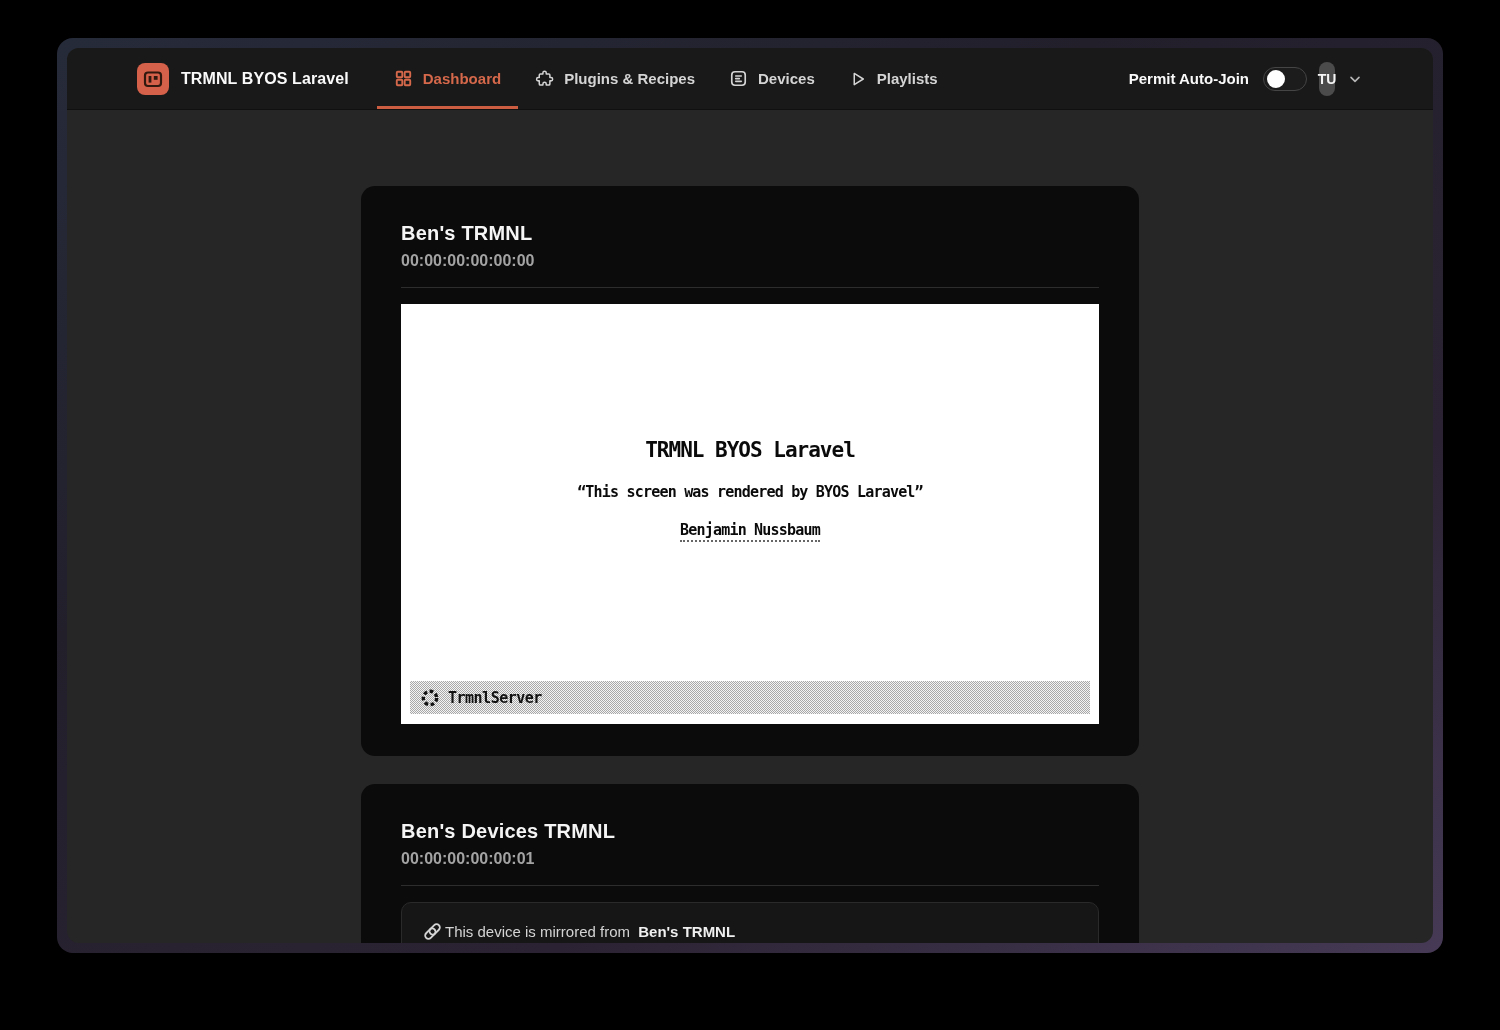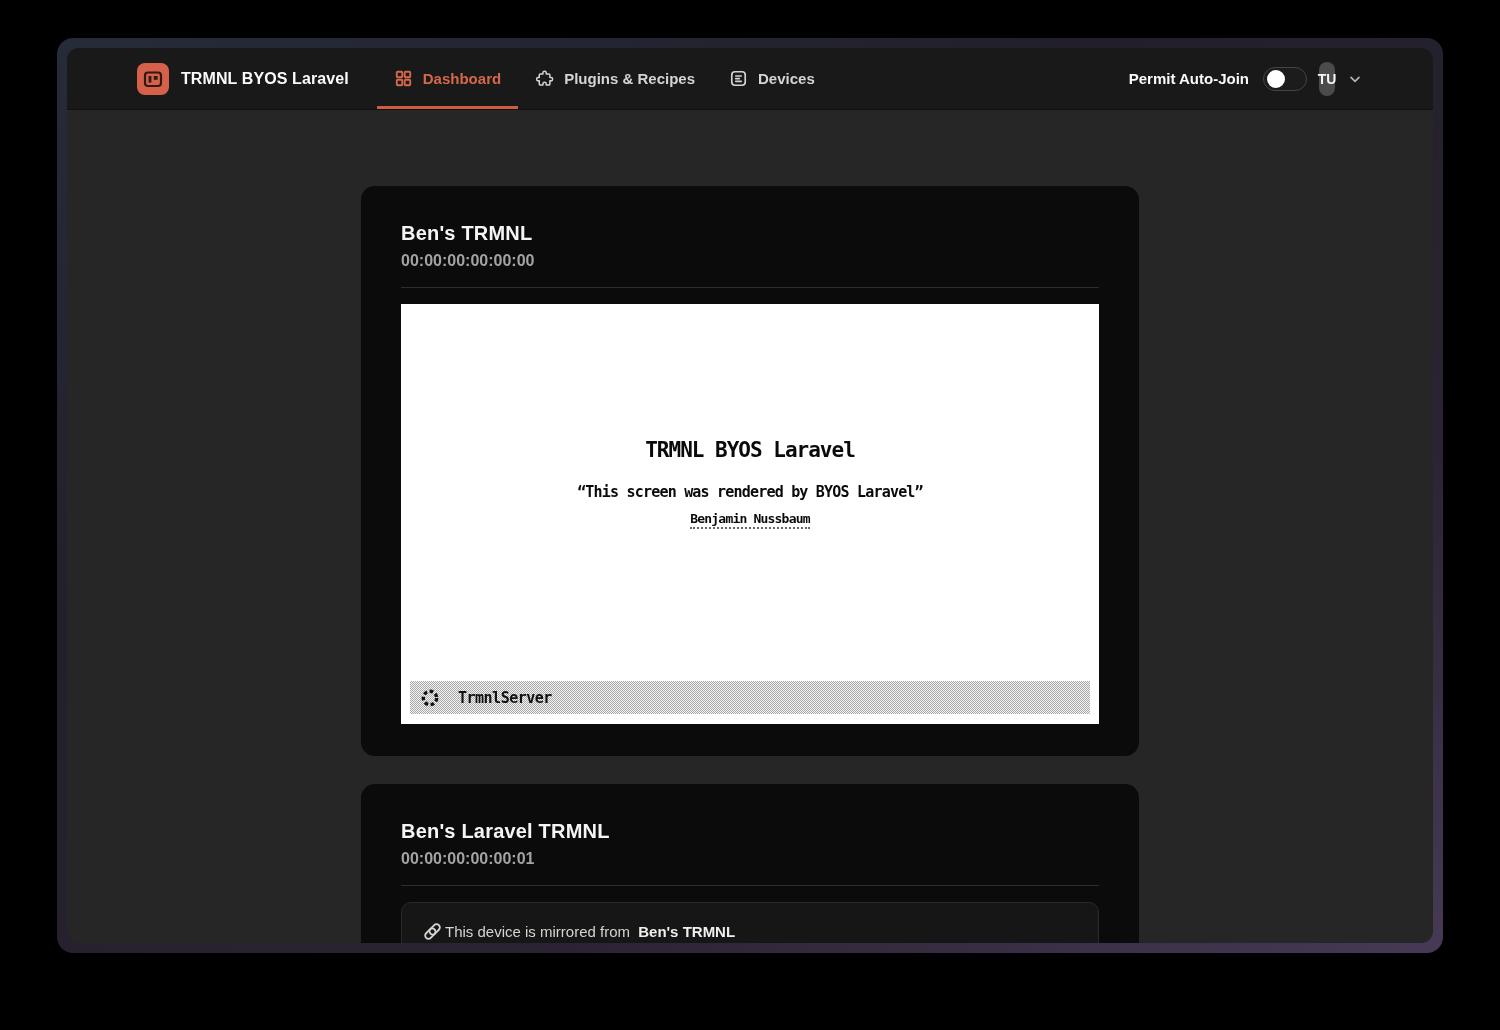--- a/index.html
+++ b/index.html
@@ -65,28 +65,28 @@
 
   
   .screen{
     margin-top:16px; width:698px; height:420px; background:#fff;
     position:relative; text-align:center;
     font-family:"DejaVu Sans Mono", monospace; color:#0a0a0a;
   }
   .screen-title{ padding-top:134px; font-size:21px; font-weight:700; letter-spacing:-1px; }
   .screen-quote{ margin-top:21px; font-size:15px; font-weight:700; letter-spacing:-0.8px; }
   .screen-author{
-    display:inline-block; margin-top:10px; font-size:13px; font-weight:700;
+    display:inline-block; margin-top:20px; font-size:15px; font-weight:700;
     letter-spacing:-0.8px; border-bottom:2px dotted #666; padding-bottom:1px;
   }
   .screen-bar{
     position:absolute; left:9px; right:9px; bottom:10px; height:33px;
     background-image:conic-gradient(#a8a8a8 25%, #f4f4f4 0 50%, #a8a8a8 0 75%, #f4f4f4 0);
     background-size:2px 2px;
-    display:flex; align-items:center; gap:18px; padding:0 10px; text-align:left;
+    display:flex; align-items:center; gap:8px; padding:0 10px; text-align:left;
   }
   .screen-bar-label{ font-size:15px; font-weight:700; letter-spacing:-0.5px; color:#111; }
 
   
   .card.clipped{ height:400px; }
   .mirror-box{
     margin-top:16px; height:58px; background:#161616; border:1px solid #2a2a2a;
     border-radius:10px; display:flex; align-items:center; gap:1px; padding:0 19px;
   }
   .mirror-text{ font-size:15px; color:#d4d4d4; }
@@ -140,20 +140,28 @@
             <svg width="19" height="19" viewBox="0 0 24 24" fill="none" stroke="#d4d4d4" stroke-width="2.1" stroke-linecap="round">
               <rect x="3.5" y="3.5" width="17" height="17" rx="4"></rect>
               <line x1="8.5" y1="8.8" x2="15.5" y2="8.8"></line>
               <line x1="8.5" y1="12.2" x2="13" y2="12.2"></line>
               <line x1="8.5" y1="15.6" x2="15.5" y2="15.6"></line>
             </svg>
           </span>
           <span>Devices</span>
         </div>
 
+        <div class="nav-item">
+          <span>
+            <svg width="18" height="18" viewBox="0 0 24 24" fill="none" stroke="#d4d4d4" stroke-width="2" stroke-linejoin="round">
+              <path d="M7 4.5 L19 12 L7 19.5 Z"></path>
+            </svg>
+          </span>
+          <span>Playlists</span>
+        </div>
       </nav>
 
       <div class="topbar-right">
         <span class="autojoin-label">Permit Auto-Join</span>
         <div class="toggle">
           <div class="toggle-knob"></div>
         </div>
         <div class="avatar">TU</div>
         <span>
           <svg width="16" height="16" viewBox="0 0 24 24" fill="none" stroke="#b5b5b5" stroke-width="2.4" stroke-linecap="round" stroke-linejoin="round">
@@ -181,21 +189,21 @@
               <svg width="20" height="20" viewBox="0 0 20 20" fill="none" stroke="#111" stroke-width="3.4">
                 <circle cx="10" cy="10" r="6.7" stroke-dasharray="3.6 2.6"></circle>
               </svg>
             </span>
             <span class="screen-bar-label">TrmnlServer</span>
           </div>
         </div>
       </section>
 
       <section class="card clipped">
-        <h2 class="card-title">Ben's Laravel TRMNL</h2>
+        <h2 class="card-title">Ben's Devices TRMNL</h2>
         <div class="card-mac">00:00:00:00:00:01</div>
         <div class="card-divider"></div>
 
         <div class="mirror-box">
           <span>
             <svg width="23" height="23" viewBox="0 0 24 24" fill="none" stroke="#d4d4d4" stroke-width="1.9">
               <g transform="rotate(-45 12 12)">
                 <rect x="2.6" y="8.6" width="12.4" height="6.8" rx="3.4"></rect>
                 <rect x="9.0" y="8.6" width="12.4" height="6.8" rx="3.4"></rect>
               </g>

